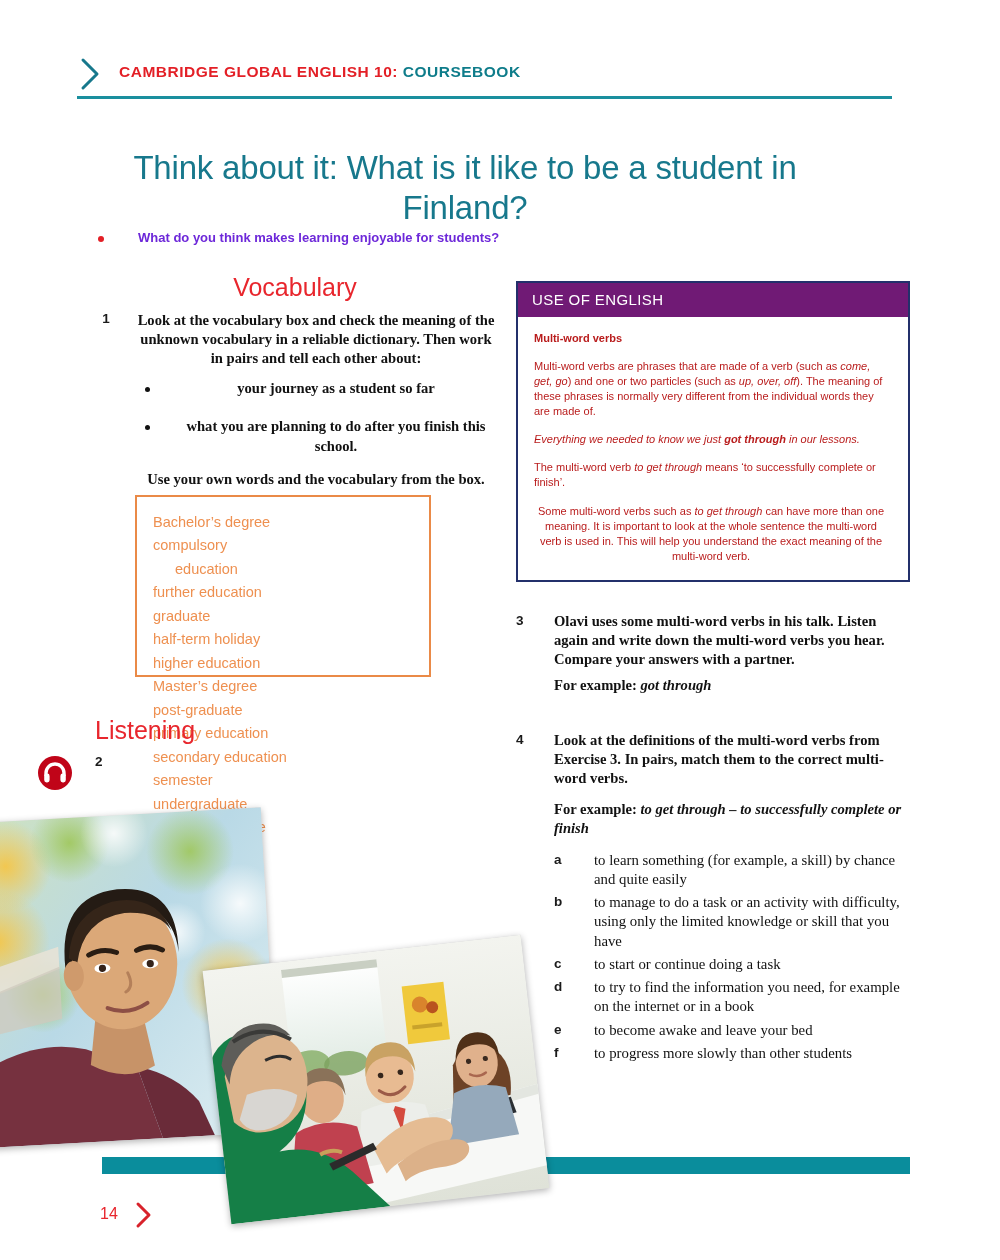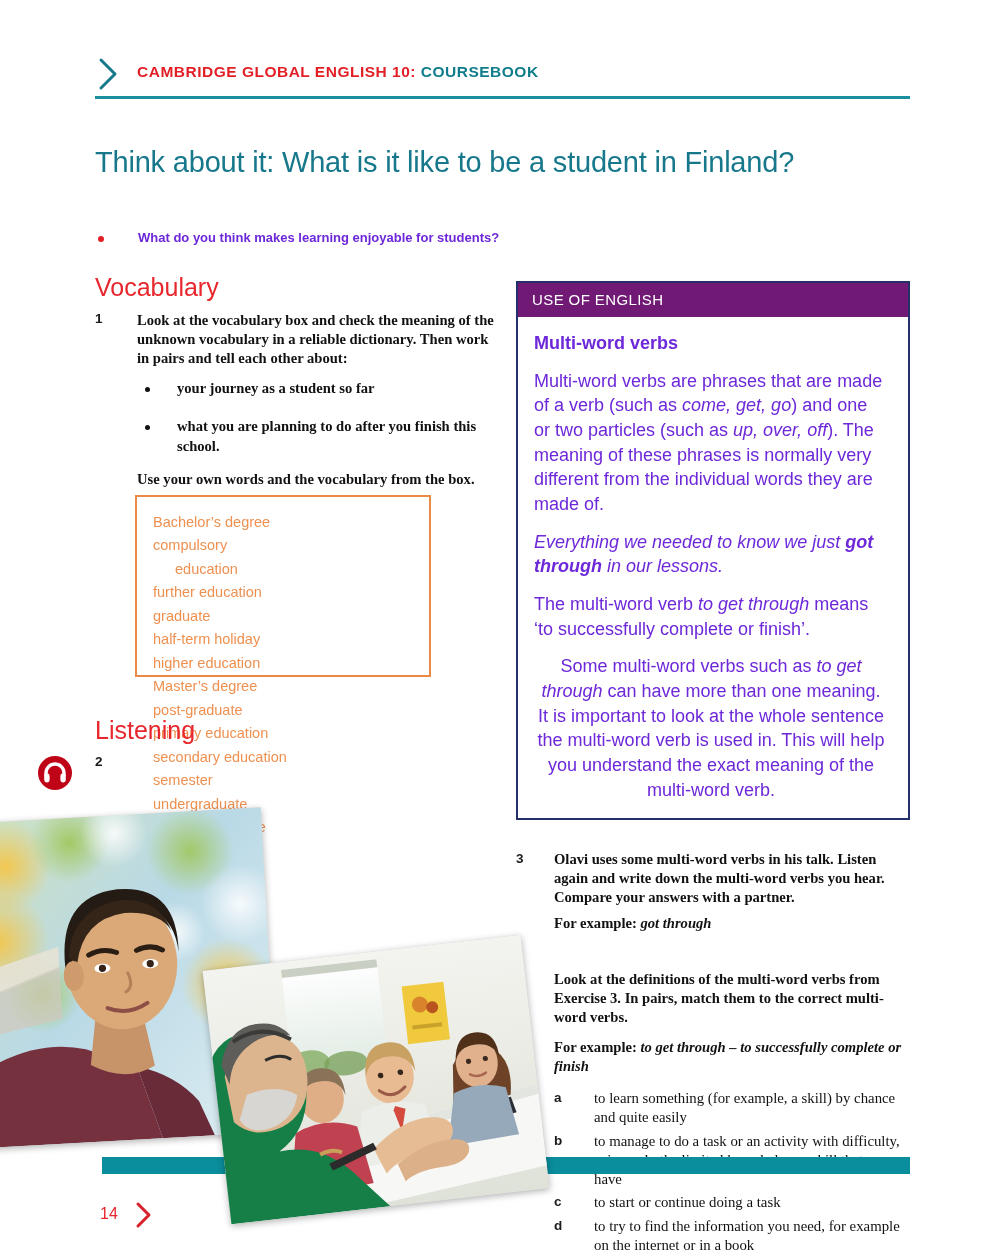--- a/index.html
+++ b/index.html
@@ -5,52 +5,53 @@
   html,body{margin:0;padding:0;}
   body{
     width:1000px;height:1260px;position:relative;overflow:hidden;
     background:#ffffff;
     font-family:"Liberation Sans", sans-serif;
     -webkit-font-smoothing:antialiased;
   }
   .page{position:absolute;inset:0;}
 
   
-  .header{position:absolute;left:95px;top:55px;width:815px;height:48px;text-decoration:underline;}
+  .header{position:absolute;left:77px;top:55px;width:815px;height:48px;text-decoration:underline;}
   .header-chevron{position:absolute;left:0;top:0;width:28px;height:38px;}
   .header-title{
     position:absolute;left:42px;top:8px;
     font-size:15.5px;font-weight:700;letter-spacing:.5px;
   }
   .header-title .t1{color:#e31f26;}
   .header-title .t2{color:#0e7c8a;}
   .header-rule{
     position:absolute;left:0;top:41px;width:815px;height:3px;background:#1a8f9e;
   }
 
   
   .main-title{
     position:absolute;left:95px;top:126px;width:740px;
-    color:#17788c;font-size:29px;font-weight:400;line-height:1.22;
+    color:#17788c;font-size:33px;font-weight:400;line-height:1.22;
     letter-spacing:-0.2px;
+    text-align:center;
   }
 
   
   .intro-bullet{position:absolute;left:98px;top:229px;width:700px;}
   .intro-bullet .dot{
     position:absolute;left:0;top:7px;width:6px;height:6px;border-radius:50%;
     background:#e31f26;
   }
   .intro-bullet .txt{
     display:block;margin-left:40px;font-size:13px;font-weight:700;color:#6d28d9;
     line-height:1.35;
   }
 
   
-  .col-left{position:absolute;left:95px;top:275px;width:400px;}
+  .col-left{position:absolute;left:95px;top:275px;width:400px;text-align:center;}
 
   .sec-head{
     color:#e8262d;font-size:25px;font-weight:400;line-height:1;
     margin:0 0 11px 0;
   }
 
   .ex{position:relative;font-family:"Liberation Serif", serif;}
   .ex .num{
     position:absolute;left:0;top:0;width:22px;
     font-family:"Liberation Sans", sans-serif;
@@ -94,21 +95,21 @@
   }
   .uoe-head{
     background:#701a75;color:#fff;font-size:15px;font-weight:400;
     padding:8px 14px 9px 14px;letter-spacing:.4px;
   }
   .uoe-body{padding:14px 16px 16px 16px;background:#fff;}
   .uoe-sub{
     font-size:14.6px;font-weight:700;color:#111;margin:0 0 13px 0;
   }
   .uoe-body p{
-    margin:0 4px 13px 0;font-size:18px;color:#6d28d9;line-height:1.37;
+    margin:0 4px 13px 0;font-size:11px;color:#b91c1c;line-height:1.37;
   }
   .uoe-body p:last-child{margin-bottom:0;text-align:center;}
   .uoe-body em{font-style:italic;}
   .uoe-body .bi{font-style:italic;font-weight:700;}
 
   .ex-right{position:relative;margin-top:26px;font-family:"Liberation Serif", serif;}
   .ex-right .num{
     position:absolute;left:0;top:1px;width:22px;
     font-family:"Liberation Sans", sans-serif;
     font-size:13.5px;font-weight:700;color:#1a1a1a;

